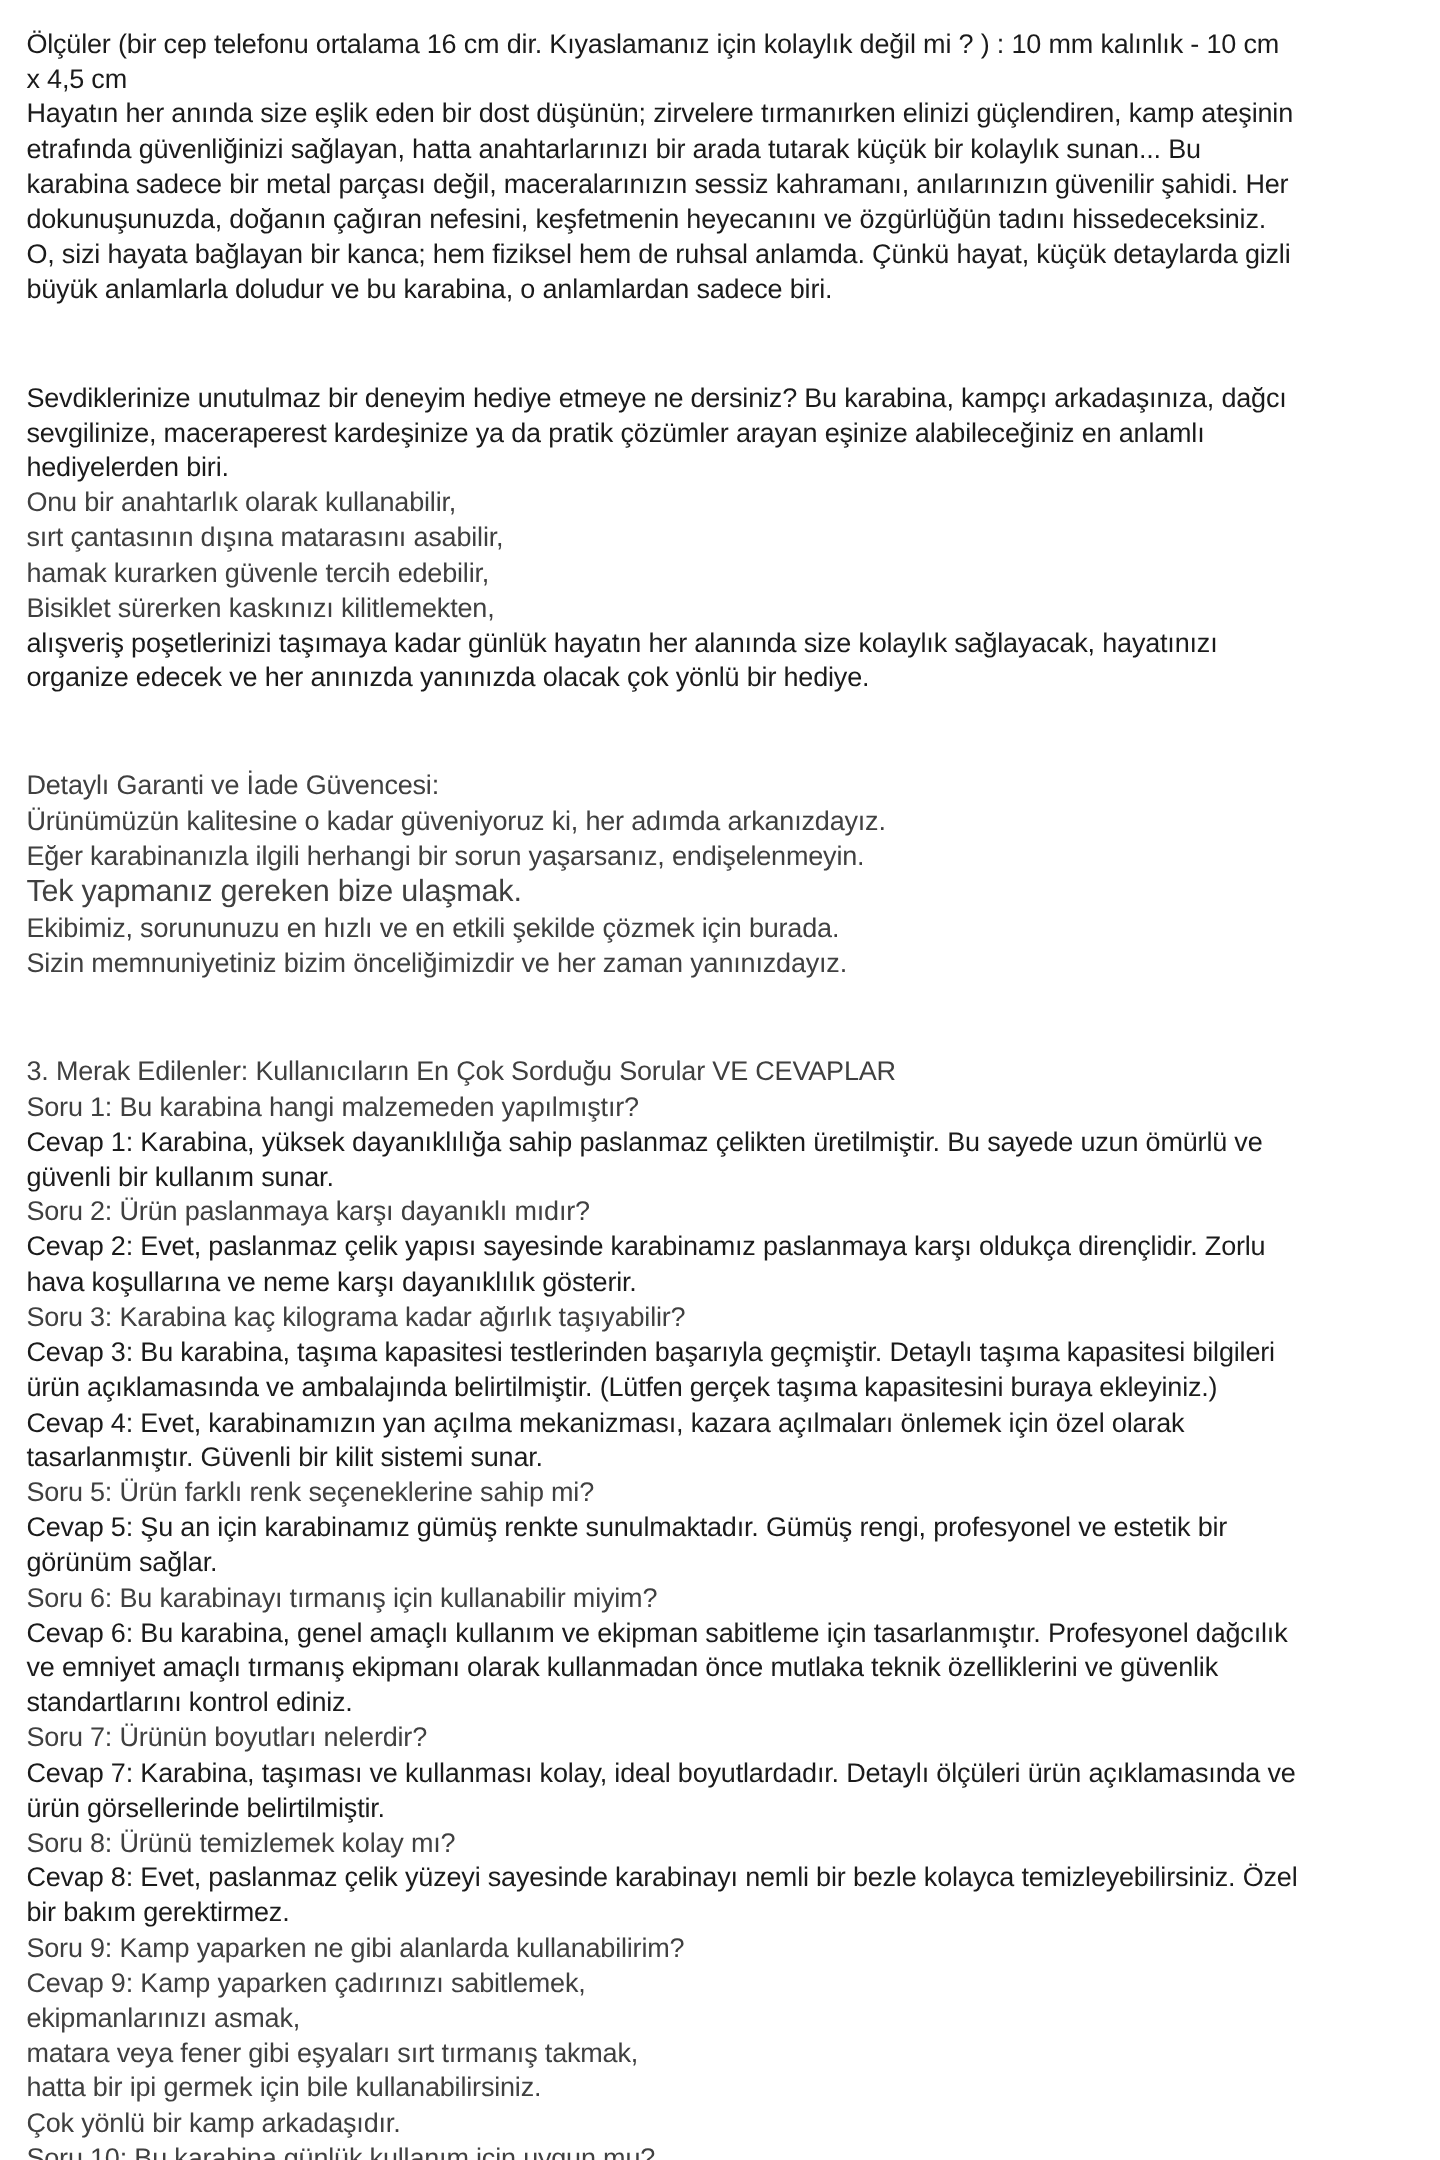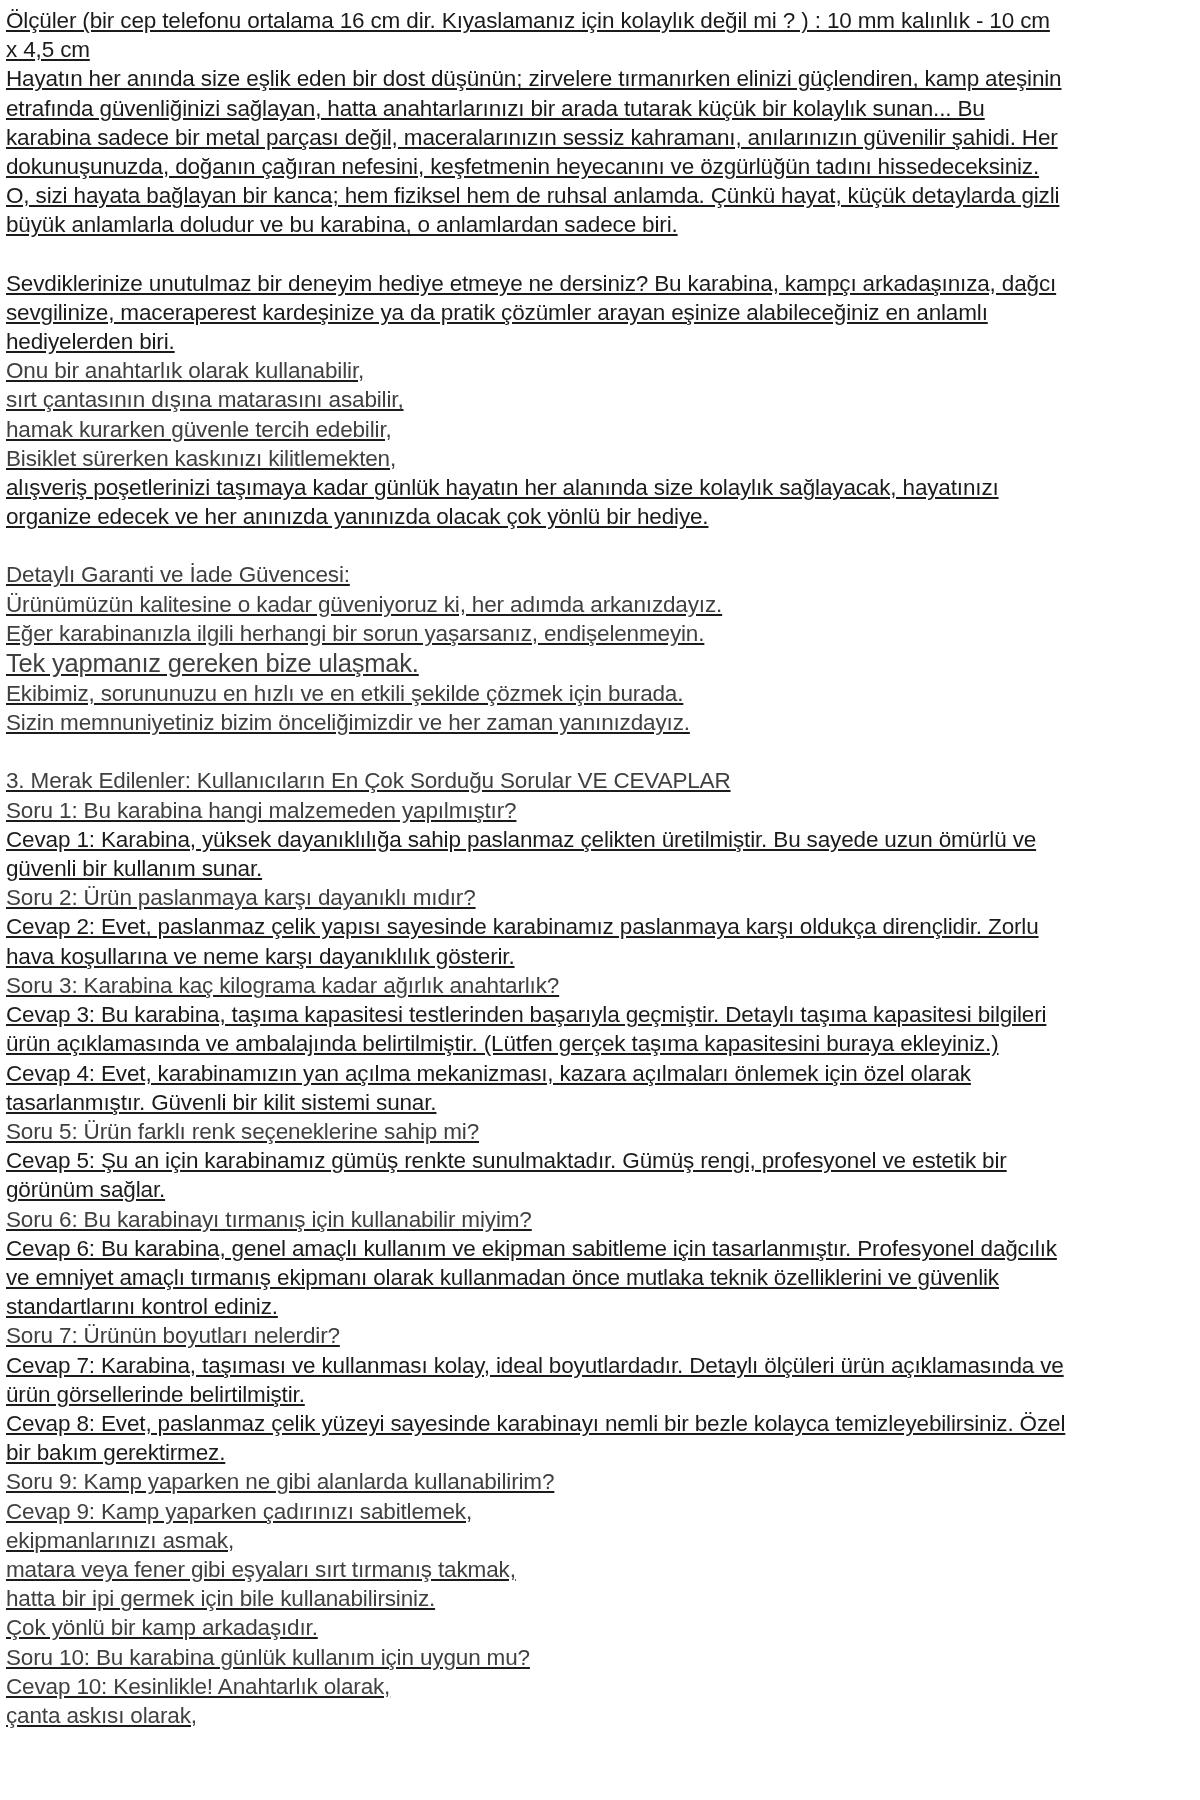--- a/index.html
+++ b/index.html
@@ -16,23 +16,22 @@
     -webkit-font-smoothing: antialiased;
   }
   .page {
     box-sizing: border-box;
     width: 1200px;
     min-height: 1800px;
     padding: 6px 20px 20px 6px;
     background: #ffffff;
   }
   .block {
-    margin: 0;
+    margin: 16px;
     padding: 0;
-    text-decoration: underline;
   }
   .line {
     display: block;
     font-size: 22.5px;
     line-height: 29.2px;
     letter-spacing: -0.15px;
     white-space: pre-wrap;
     word-break: normal;
     color: #404040;
   }
@@ -95,34 +94,35 @@
 
   <section class="block">
     <span class="line">3. Merak Edilenler: Kullanıcıların En Çok Sorduğu Sorular VE CEVAPLAR</span>
 
     <span class="line">Soru 1: Bu karabina hangi malzemeden yapılmıştır?</span>
     <span class="flow flow-wide">Cevap 1: Karabina, yüksek dayanıklılığa sahip paslanmaz çelikten üretilmiştir. Bu sayede uzun ömürlü ve güvenli bir kullanım sunar.</span>
 
     <span class="line">Soru 2: Ürün paslanmaya karşı dayanıklı mıdır?</span>
     <span class="flow flow-wide">Cevap 2: Evet, paslanmaz çelik yapısı sayesinde karabinamız paslanmaya karşı oldukça dirençlidir. Zorlu hava koşullarına ve neme karşı dayanıklılık gösterir.</span>
 
-    <span class="line">Soru 3: Karabina kaç kilograma kadar ağırlık anahtarlık?</span>
+    <span class="line">Soru 3: Karabina kaç kilograma kadar ağırlık taşıyabilir?</span>
     <span class="flow flow-wide">Cevap 3: Bu karabina, taşıma kapasitesi testlerinden başarıyla geçmiştir. Detaylı taşıma kapasitesi bilgileri ürün açıklamasında ve ambalajında belirtilmiştir. (Lütfen gerçek taşıma kapasitesini buraya ekleyiniz.)</span>
 
     <span class="flow flow-wide">Cevap 4: Evet, karabinamızın yan açılma mekanizması, kazara açılmaları önlemek için özel olarak tasarlanmıştır. Güvenli bir kilit sistemi sunar.</span>
 
     <span class="line">Soru 5: Ürün farklı renk seçeneklerine sahip mi?</span>
     <span class="flow flow-wide">Cevap 5: Şu an için karabinamız gümüş renkte sunulmaktadır. Gümüş rengi, profesyonel ve estetik bir görünüm sağlar.</span>
 
     <span class="line">Soru 6: Bu karabinayı tırmanış için kullanabilir miyim?</span>
     <span class="flow flow-wide">Cevap 6: Bu karabina, genel amaçlı kullanım ve ekipman sabitleme için tasarlanmıştır. Profesyonel dağcılık ve emniyet amaçlı tırmanış ekipmanı olarak kullanmadan önce mutlaka teknik özelliklerini ve güvenlik standartlarını kontrol ediniz.</span>
 
     <span class="line">Soru 7: Ürünün boyutları nelerdir?</span>
     <span class="flow flow-wide">Cevap 7: Karabina, taşıması ve kullanması kolay, ideal boyutlardadır. Detaylı ölçüleri ürün açıklamasında ve ürün görsellerinde belirtilmiştir.</span>
 
+    <span class="line">Soru 8: Ürünü temizlemek kolay mı?</span>
     <span class="flow flow-wide">Cevap 8: Evet, paslanmaz çelik yüzeyi sayesinde karabinayı nemli bir bezle kolayca temizleyebilirsiniz. Özel bir bakım gerektirmez.</span>
 
     <span class="line">Soru 9: Kamp yaparken ne gibi alanlarda kullanabilirim?</span>
     <span class="line">Cevap 9: Kamp yaparken çadırınızı sabitlemek,</span>
     <span class="line">ekipmanlarınızı asmak,</span>
     <span class="line">matara veya fener gibi eşyaları sırt tırmanış takmak,</span>
     <span class="line">hatta bir ipi germek için bile kullanabilirsiniz.</span>
     <span class="line">Çok yönlü bir kamp arkadaşıdır.</span>
 
     <span class="line">Soru 10: Bu karabina günlük kullanım için uygun mu?</span>

